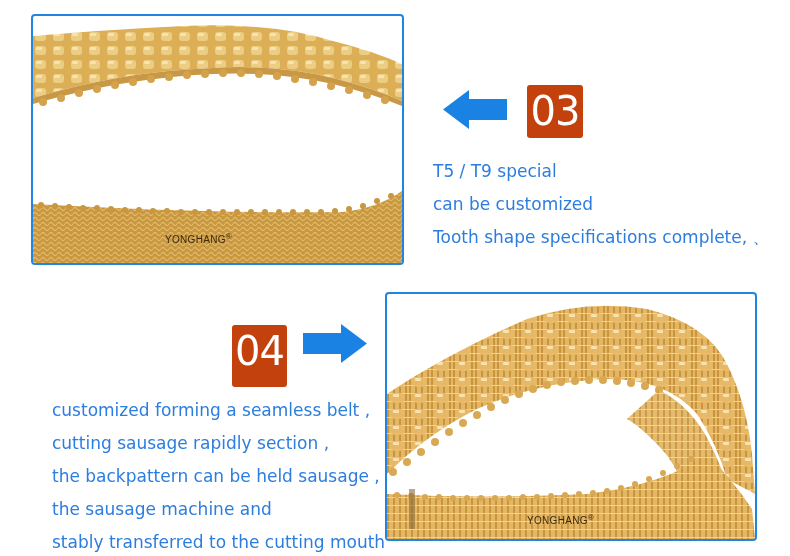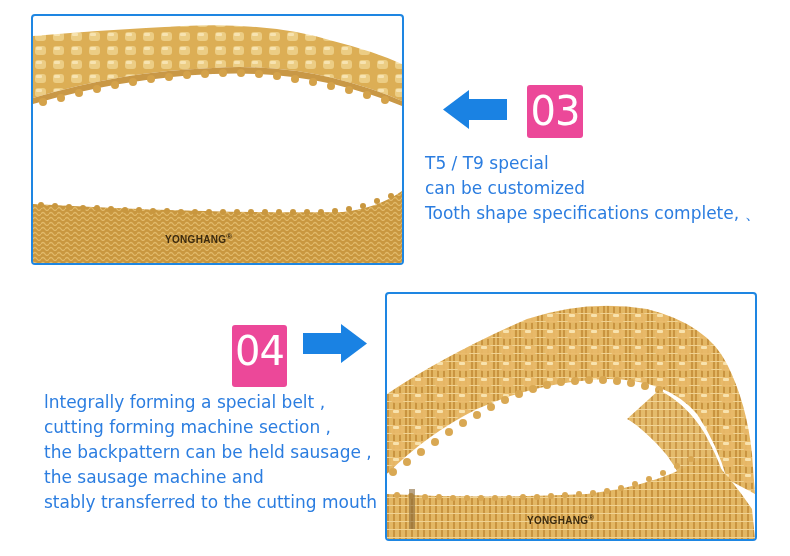--- a/index.html
+++ b/index.html
@@ -1,31 +1,31 @@
 <!DOCTYPE html>
 <html><head>
 <meta charset="utf-8">
 <style>
   html,body{margin:0;padding:0;background:#ffffff;}
   body{width:790px;height:556px;position:relative;overflow:hidden;font-family:"DejaVu Sans","Liberation Sans",sans-serif;}
   .frame{position:absolute;border:2px solid #1e86e2;border-radius:4px;box-sizing:border-box;background:#fff;overflow:hidden;}
   #frame1{left:31px;top:14px;width:373px;height:251px;}
   #frame2{left:385px;top:292px;width:372px;height:249px;}
-  .badge{position:absolute;background:#ec4899;border-radius:3px;color:#fff;font-size:40px;line-height:53px;text-align:center;font-family:"DejaVu Sans","Liberation Sans",sans-serif;letter-spacing:-1px;}
+  .badge{position:absolute;background:#c2410c;border-radius:3px;color:#fff;font-size:40px;line-height:53px;text-align:center;font-family:"DejaVu Sans","Liberation Sans",sans-serif;letter-spacing:-1px;}
   #badge03{left:527px;top:85px;width:56px;height:53px;}
   #badge04{left:232px;top:325px;width:55px;height:62px;}
   .arrow{position:absolute;}
   #arrow-left{left:443px;top:90px;width:64px;height:39px;}
   #arrow-right{left:303px;top:324px;width:64px;height:39px;}
   .desc{position:absolute;color:#2b7de0;font-size:17px;line-height:25px;white-space:nowrap;}
   #desc03{left:425px;top:151px;}
   #desc04{left:44px;top:390px;}
-  .desc div{margin:0;}
+  .desc div{margin:8px;}
   .belt{position:absolute;}
-  .brand{position:absolute;font-family:"Liberation Sans",sans-serif;font-weight:bold;font-size:10px;color:#3a2a10;letter-spacing:0.3px;}
+  .brand{position:absolute;font-family:"Liberation Sans",sans-serif;font-weight:normal;font-size:10px;color:#3a2a10;letter-spacing:0.3px;}
   .brand sup{font-size:8px;}
 </style>
 </head>
 <body>
 
 <div class="frame" id="frame1">
   <svg class="belt" width="369" height="247" viewBox="0 0 369 247">
     <defs>
       <pattern id="studs" x="0" y="0" width="18" height="14" patternUnits="userSpaceOnUse">
         <rect width="18" height="14" fill="#dcae55"></rect>
@@ -109,22 +109,22 @@
   <div>Tooth shape specifications complete, 、</div>
 </div>
 
 <div class="badge" id="badge04">04</div>
 
 <svg class="arrow" id="arrow-right" viewBox="0 0 64 39">
   <polygon points="64,19.5 38,0 38,9 0,9 0,30 38,30 38,39" fill="#1a82e3"></polygon>
 </svg>
 
 <div class="desc" id="desc04">
-  <div>lntegrally forming a special belt ,</div>
-  <div>cutting forming machine section ,</div>
+  <div>customized forming a seamless belt ,</div>
+  <div>cutting sausage rapidly section ,</div>
   <div>the backpattern can be held sausage ,</div>
   <div>the sausage machine and</div>
   <div>stably transferred to the cutting mouth</div>
 </div>
 
 <div class="frame" id="frame2">
   <svg class="belt" width="368" height="245" viewBox="0 0 368 245">
     <defs>
       <pattern id="grid2" x="0" y="0" width="6" height="8" patternUnits="userSpaceOnUse">
         <rect width="6" height="8" fill="#e3b764"></rect>

